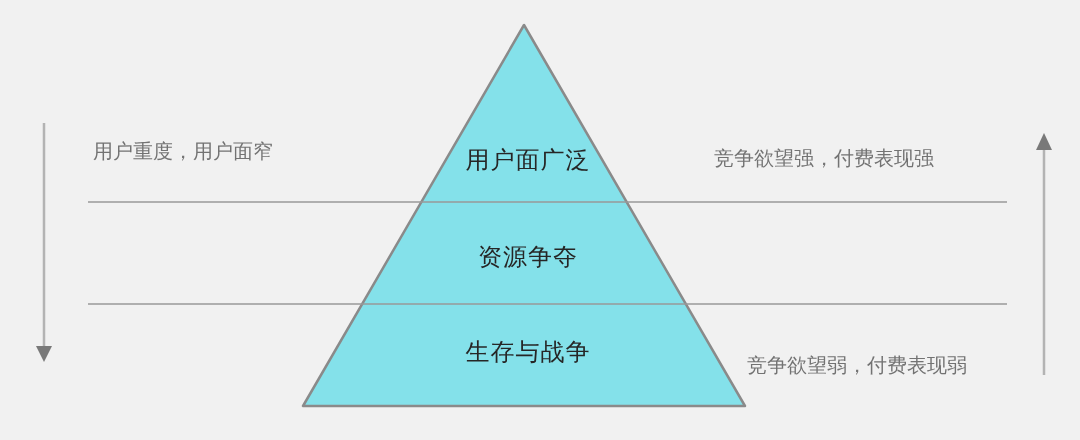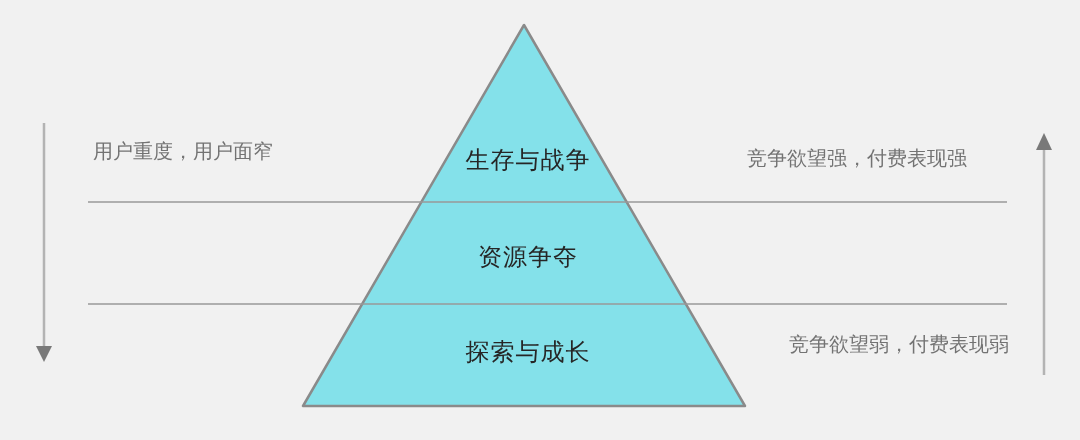--- a/index.html
+++ b/index.html
@@ -71,26 +71,26 @@
       <line class="arrow-line" x1="44" y1="123" x2="44" y2="347"></line>
       <polygon class="arrow-head" points="36,346 52,346 44,362"></polygon>
     </g>
 
     <g>
       <line class="arrow-line" x1="1044" y1="149" x2="1044" y2="375"></line>
       <polygon class="arrow-head" points="1036,150 1052,150 1044,133"></polygon>
     </g>
   </svg>
 
-  <div class="tier-label" style="top:145px;">生存与战争</div>
+  <div class="tier-label" style="top:145px;">用户面广泛</div>
 
   <div class="tier-label" style="top:242px;">资源争夺</div>
 
-  <div class="tier-label" style="top:337px;">探索与成长</div>
+  <div class="tier-label" style="top:337px;">生存与战争</div>
 
   <div class="label" style="left:93px; top:138px;">用户重度，用户面窄</div>
 
 
-  <div class="label" style="left:747px; top:145px;text-align:right;">竞争欲望强，付费表现强</div>
+  <div class="label" style="left:714px; top:145px;text-align:right;">竞争欲望强，付费表现强</div>
 
-  <div class="label" style="left:747px; top:331px;margin-left:42px;">竞争欲望弱，付费表现弱</div>
+  <div class="label" style="left:747px; top:352px;">竞争欲望弱，付费表现弱</div>
 
 </div>
 
 </body></html>

